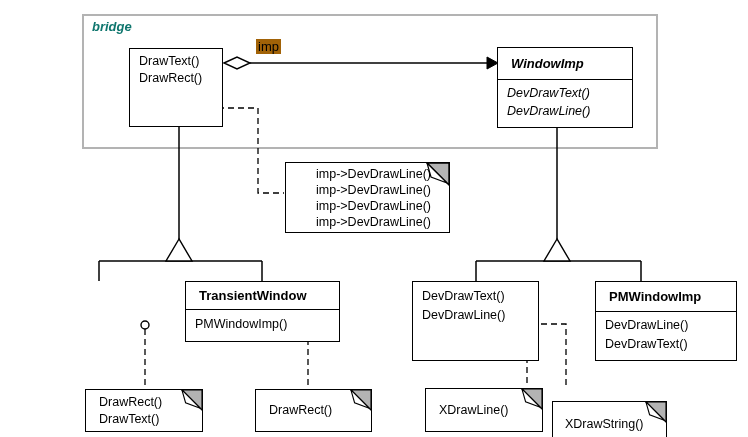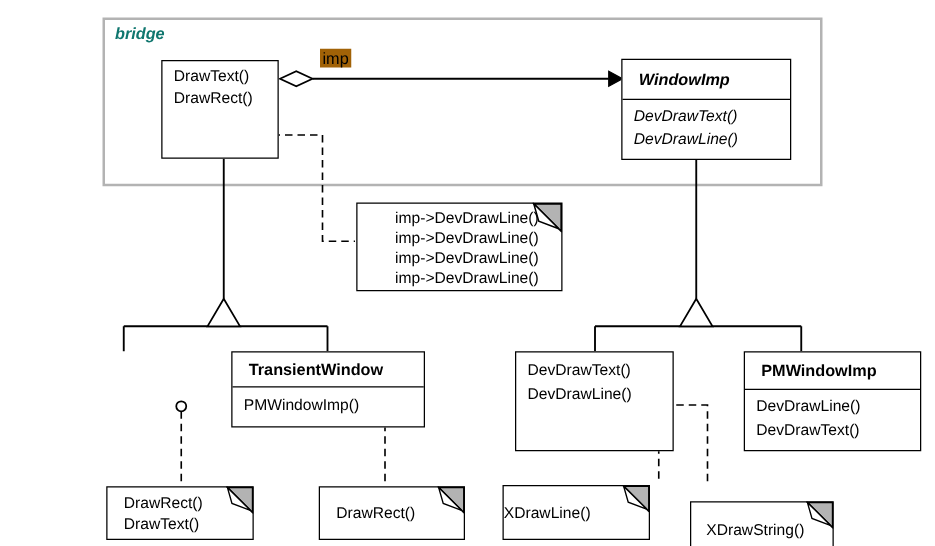--- a/index.html
+++ b/index.html
@@ -155,21 +155,21 @@
   </div>
 
   <div class="note v-center" style="left:255px;top:389px;width:117px;height:43px;--lh:17px;padding-left:13px">
     <svg class="fold" width="22" height="22" viewBox="0 0 24 24">
       <polygon class="fold-gray" points="1,1 23,1 23,23"></polygon>
       <polygon class="fold-white" points="1,1 21,21 5,15"></polygon>
     </svg>
     <div class="note-line">DrawRect()</div>
   </div>
 
-  <div class="note v-center" style="left:402px;top:388px;width:118px;height:44px;--lh:17px;">
+  <div class="note v-center" style="left:425px;top:388px;width:118px;height:44px;--lh:17px;padding-left:13px">
     <svg class="fold" width="22" height="22" viewBox="0 0 24 24">
       <polygon class="fold-gray" points="1,1 23,1 23,23"></polygon>
       <polygon class="fold-white" points="1,1 21,21 5,15"></polygon>
     </svg>
     <div class="note-line">XDrawLine()</div>
   </div>
 
   <div class="note v-center" style="left:552px;top:401px;width:115px;height:46px;--lh:17px;padding-left:12px">
     <svg class="fold" width="22" height="22" viewBox="0 0 24 24">
       <polygon class="fold-gray" points="1,1 23,1 23,23"></polygon>

